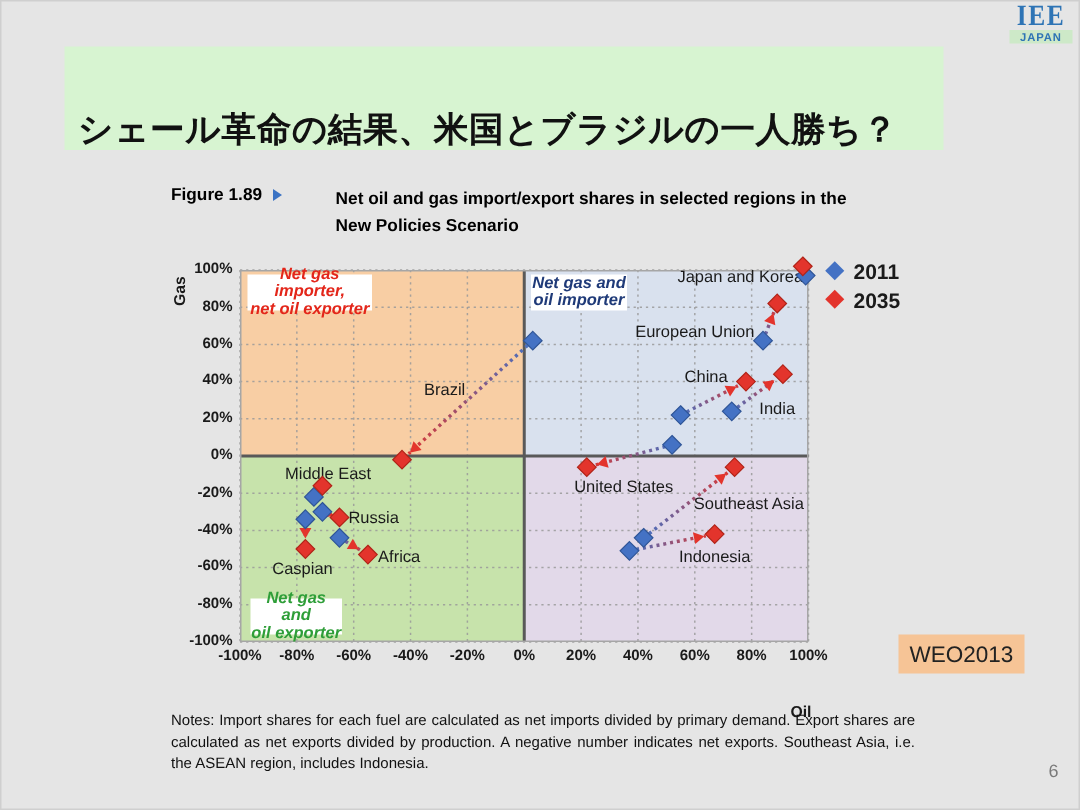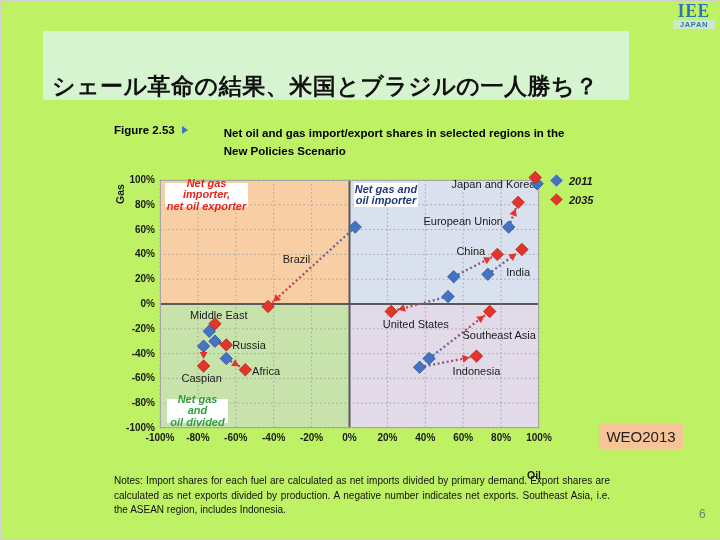--- a/index.html
+++ b/index.html
@@ -1,18 +1,18 @@
 <!DOCTYPE html>
 <html><head>
 <meta charset="utf-8">
 <style>
   * { margin:0; padding:0; box-sizing:border-box; }
   html,body { width:720px; height:540px; }
   body { font-family:"Liberation Sans", sans-serif; background:#fff; position:relative; overflow:hidden; }
-  .slide { position:absolute; left:0; top:0; width:720px; height:540px; background:#bef264; border:1px solid #cfcfcf; }
+  .slide { position:absolute; left:0; top:0; width:720px; height:540px; background:#e5e5e5; border:1px solid #cfcfcf; }
 
   
   .title-banner { position:absolute; left:42px; top:30px; width:586px; height:69px; background:#d7f4d1; display:flex; align-items:center; }
   .title-banner .title-text { font-size:23px; font-weight:bold; color:#111; padding-left:9px; letter-spacing:0.5px; white-space:nowrap;margin-top:42px; }
 
   
   .logo { position:absolute; left:672px; top:2px; width:42px; text-align:center; }
   .logo-top { font-size:17px; font-weight:900; color:#2e74b5; letter-spacing:1px; line-height:16px; transform:scaleY(1.15); font-family:"Liberation Serif", serif; }
   .logo-sub { font-size:7.5px; font-weight:bold; color:#2e74b5; background:#cde9c8; letter-spacing:0.6px; line-height:9px; margin-top:1px; }
 
@@ -34,21 +34,21 @@
   .quad-label { position:absolute; background:#fff; display:flex; flex-direction:column; justify-content:center; text-align:center; font-size:11px; font-weight:bold; font-style:italic; line-height:11.5px; }
   .quad-tl { left:164px; top:182px; width:83px; height:24px; }
   .quad-tr { left:353px; top:182px; width:64px; height:24px; }
   .quad-bl { left:166px; top:398px; width:61px; height:24px; }
   .quad-br { left:356px; top:398px; width:84px; height:25px; }
 
   
   .legend { position:absolute; left:551px; top:172px; }
   .legend-item { display:flex; align-items:center; height:15px; margin-bottom:4px; }
   .legend-swatch { width:9px; height:9px; transform:rotate(45deg); margin-right:8px; }
-  .legend-label { font-size:11px; font-weight:bold; color:#1a1a1a;font-style:italic; }
+  .legend-label { font-size:14px; font-weight:bold; color:#1a1a1a; }
 
   
   .weo-badge { position:absolute; left:598px; top:422px; width:84px; height:26px; background:#f6c496; color:#222; font-size:15px; display:flex; align-items:center; justify-content:center; }
   .notes { position:absolute; left:113px; top:473px; width:496px; font-size:10px; line-height:14.5px; color:#111; text-align:justify; }
   .page-num { position:absolute; left:698px; top:506px; font-size:12px; color:#7a7a7a; }
 </style>
 </head>
 <body>
 
 <div class="slide">
@@ -56,21 +56,21 @@
   <div class="logo">
     <div class="logo-top">IEE</div>
     <div class="logo-sub">JAPAN</div>
   </div>
 
   <div class="title-banner">
     <span class="title-text">シェール革命の結果、米国とブラジルの一人勝ち？</span>
   </div>
 
   <div class="figure-caption">
-    <span class="fig-label">Figure 2.53</span>
+    <span class="fig-label">Figure 1.89</span>
     <span class="fig-arrow"></span>
     <span class="fig-title">
       <span>Net oil and gas import/export shares in selected regions in the</span><br>
       <span>New Policies Scenario</span>
     </span>
   </div>
 
   <div class="axis-name-gas">Gas</div>
   <div class="axis-name-oil">Oil</div>
 
@@ -318,21 +318,21 @@
   <div class="quad-label quad-tl" id="q-top_left" style="color: rgb(227, 38, 26);">
     <span>Net gas importer,</span>
     <span>net oil exporter</span>
   </div>
   <div class="quad-label quad-tr" id="q-top_right" style="color: rgb(31, 58, 120);">
     <span>Net gas and</span>
     <span>oil importer</span>
   </div>
   <div class="quad-label quad-bl" id="q-bottom_left" style="color: rgb(46, 158, 56);">
     <span>Net gas and</span>
-    <span>oil divided</span>
+    <span>oil exporter</span>
   </div>
 
   <div class="legend">
     <div class="legend-item">
       <span class="legend-swatch" id="sw-0" style="background: rgb(68, 114, 196);"></span>
       <span class="legend-label">2011</span>
     </div>
     <div class="legend-item">
       <span class="legend-swatch" id="sw-1" style="background: rgb(227, 52, 44);"></span>
       <span class="legend-label">2035</span>

